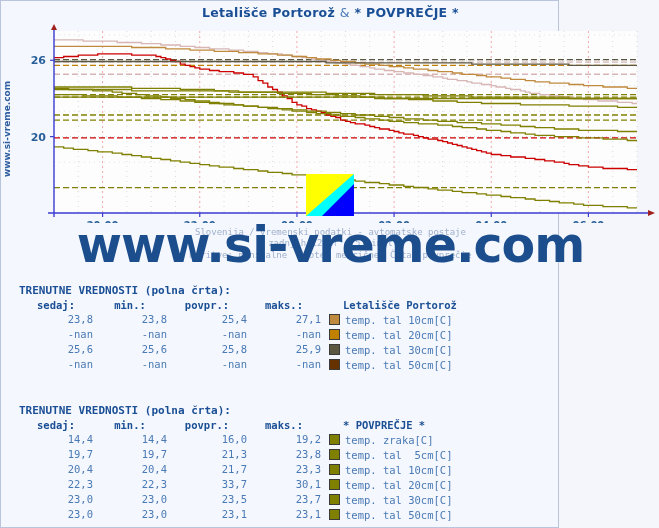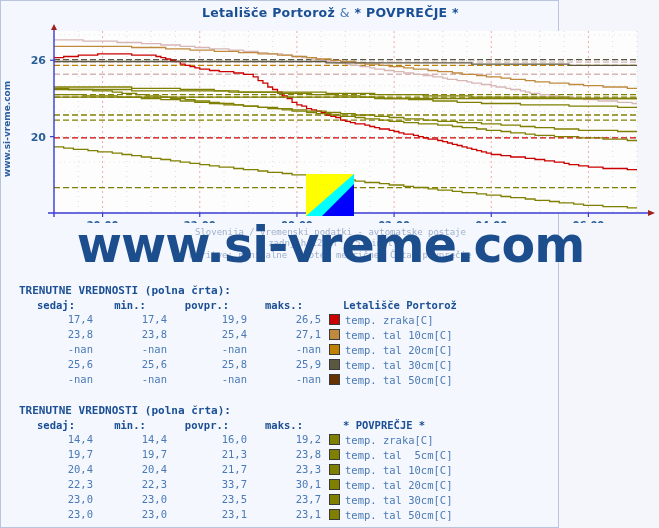--- a/index.html
+++ b/index.html
@@ -210,27 +210,20 @@
         <tr>
           <th class="hdr-sedaj">sedaj:</th>
           <th class="hdr-min">min.:</th>
           <th class="hdr-povpr">povpr.:</th>
           <th class="hdr-maks">maks.:</th>
           <th class="hdr-name">Letališče Portorož</th>
         </tr>
       </thead>
       <tbody>
           <tr>
-            <td>17,4</td>
-            <td>17,4</td>
-            <td>19,9</td>
-            <td>26,5</td>
-            <td class="name-cell"><span class="swatch" style="background: rgb(204, 0, 0);"></span>temp. zraka[C]</td>
-          </tr>
-          <tr>
             <td>23,8</td>
             <td>23,8</td>
             <td>25,4</td>
             <td>27,1</td>
             <td class="name-cell"><span class="swatch" style="background: rgb(192, 138, 62);"></span>temp. tal 10cm[C]</td>
           </tr>
           <tr>
             <td>-nan</td>
             <td>-nan</td>
             <td>-nan</td>

